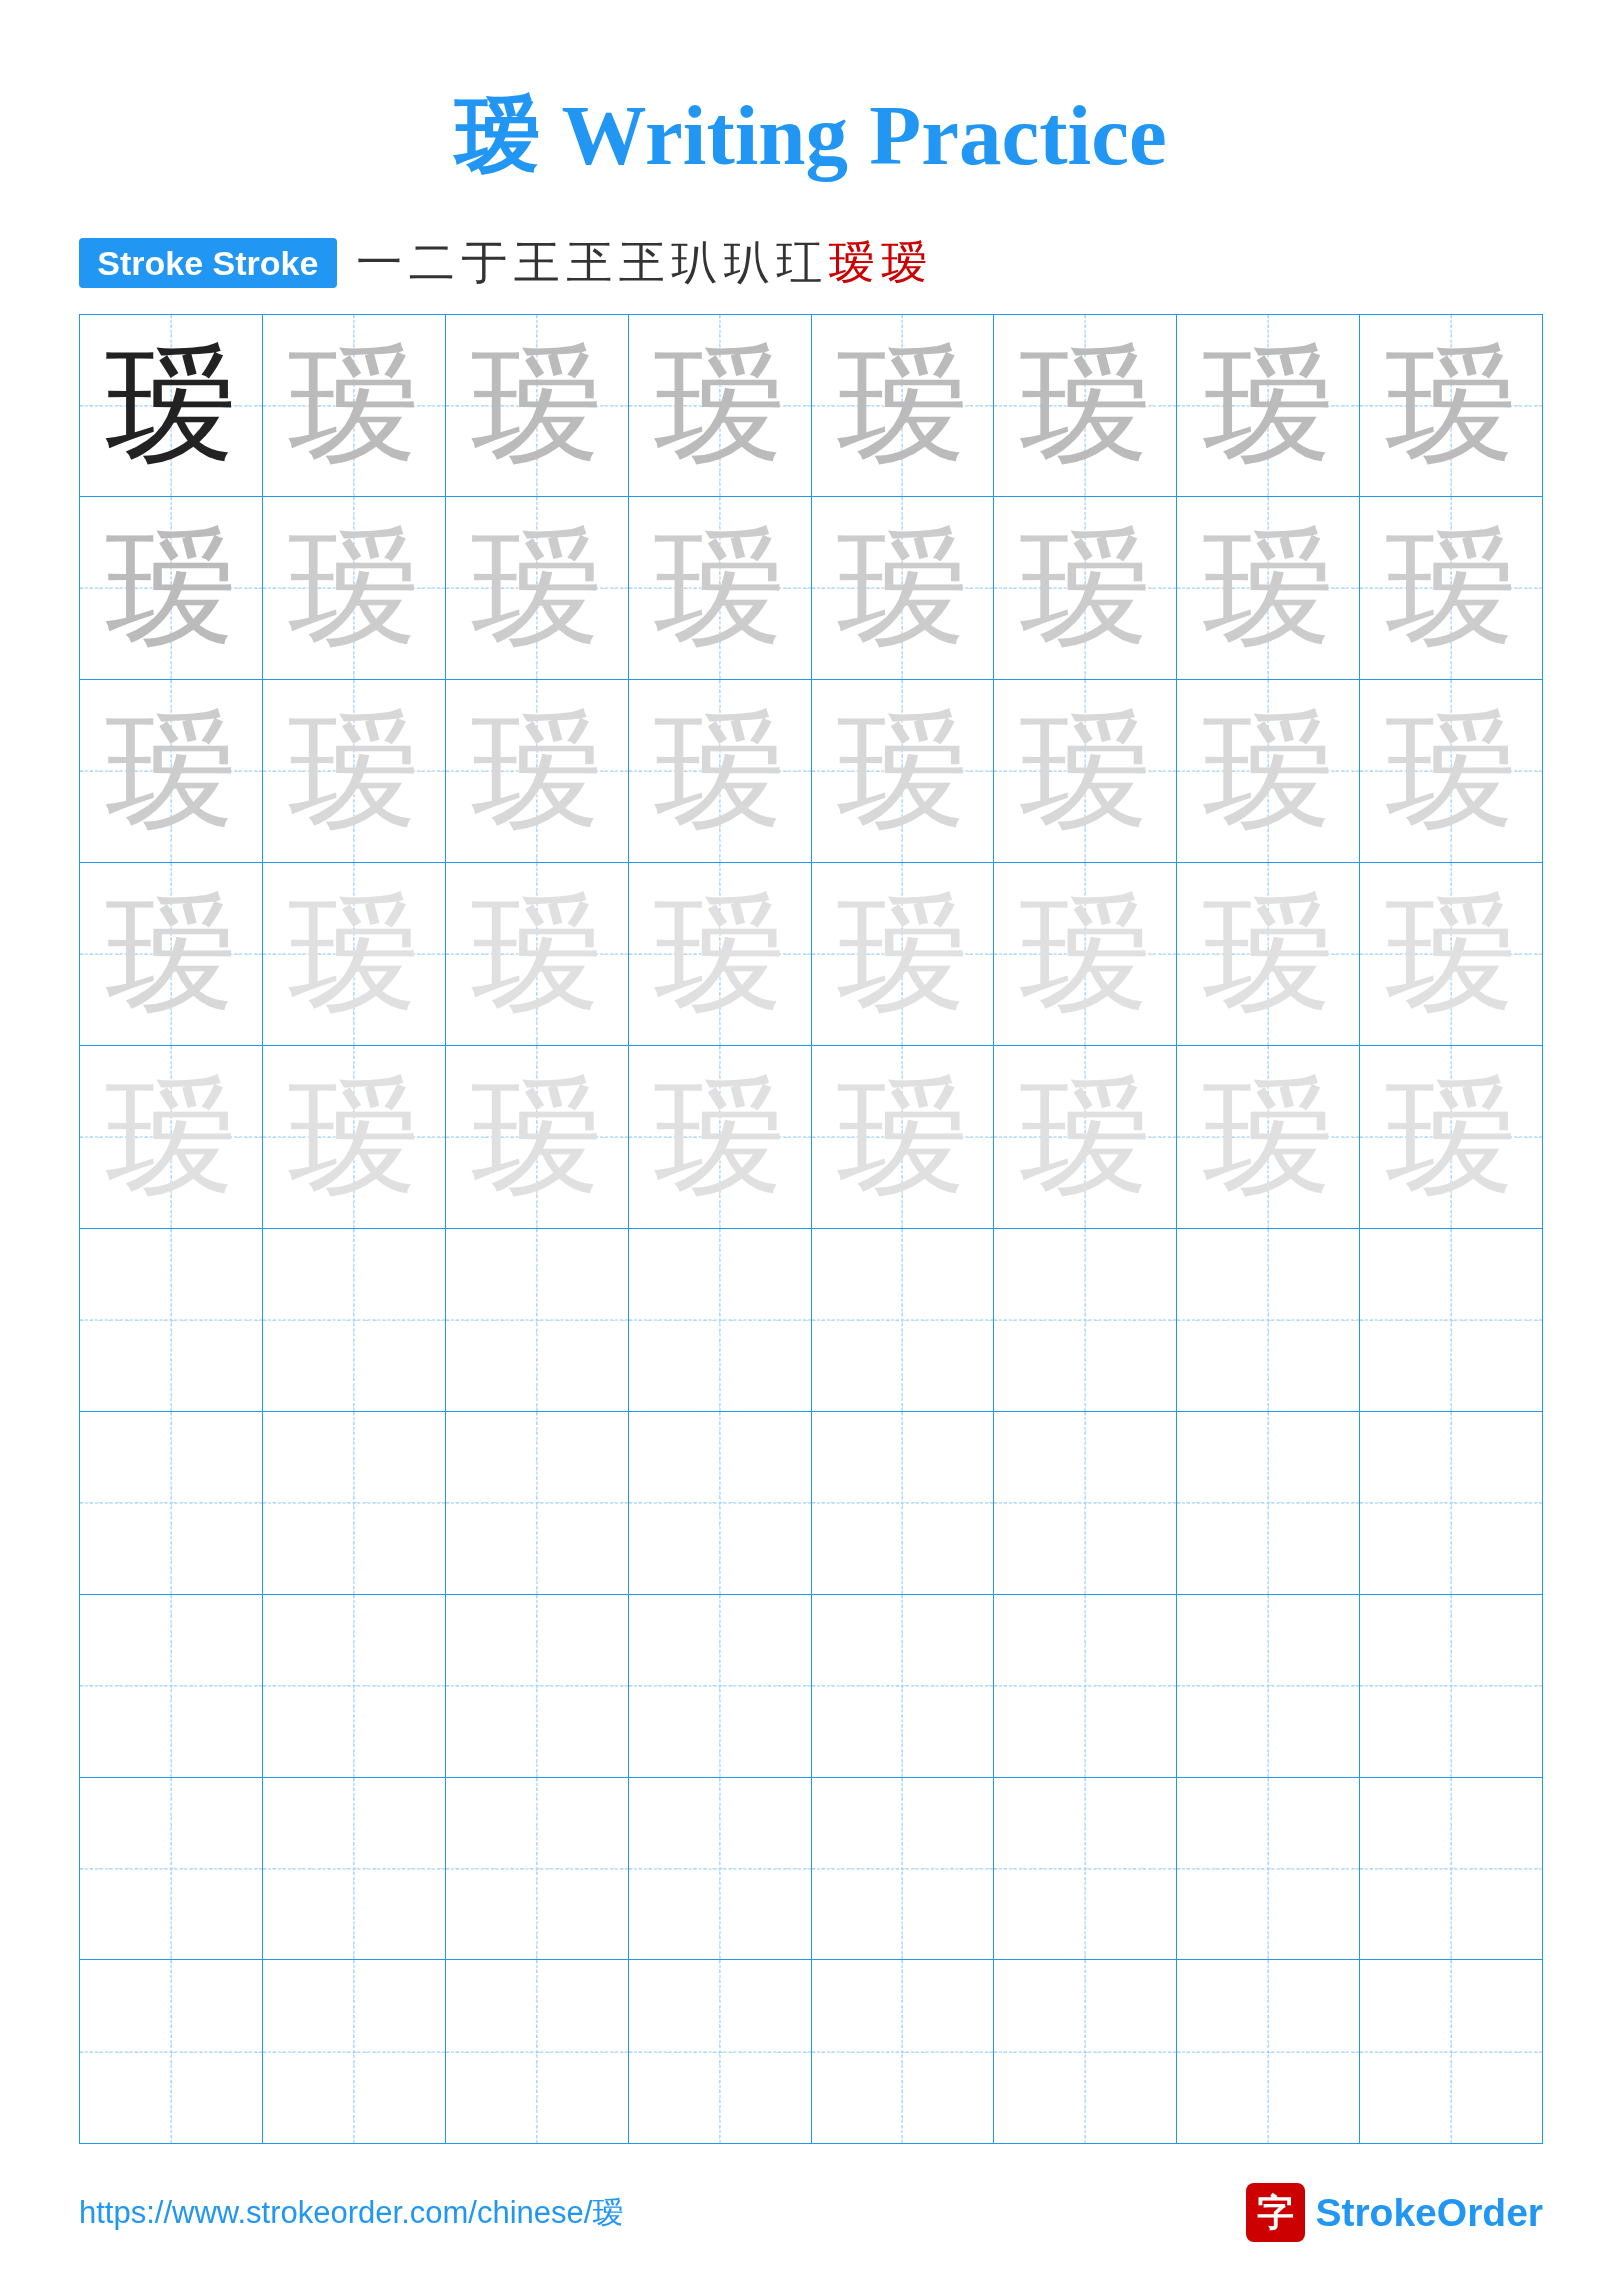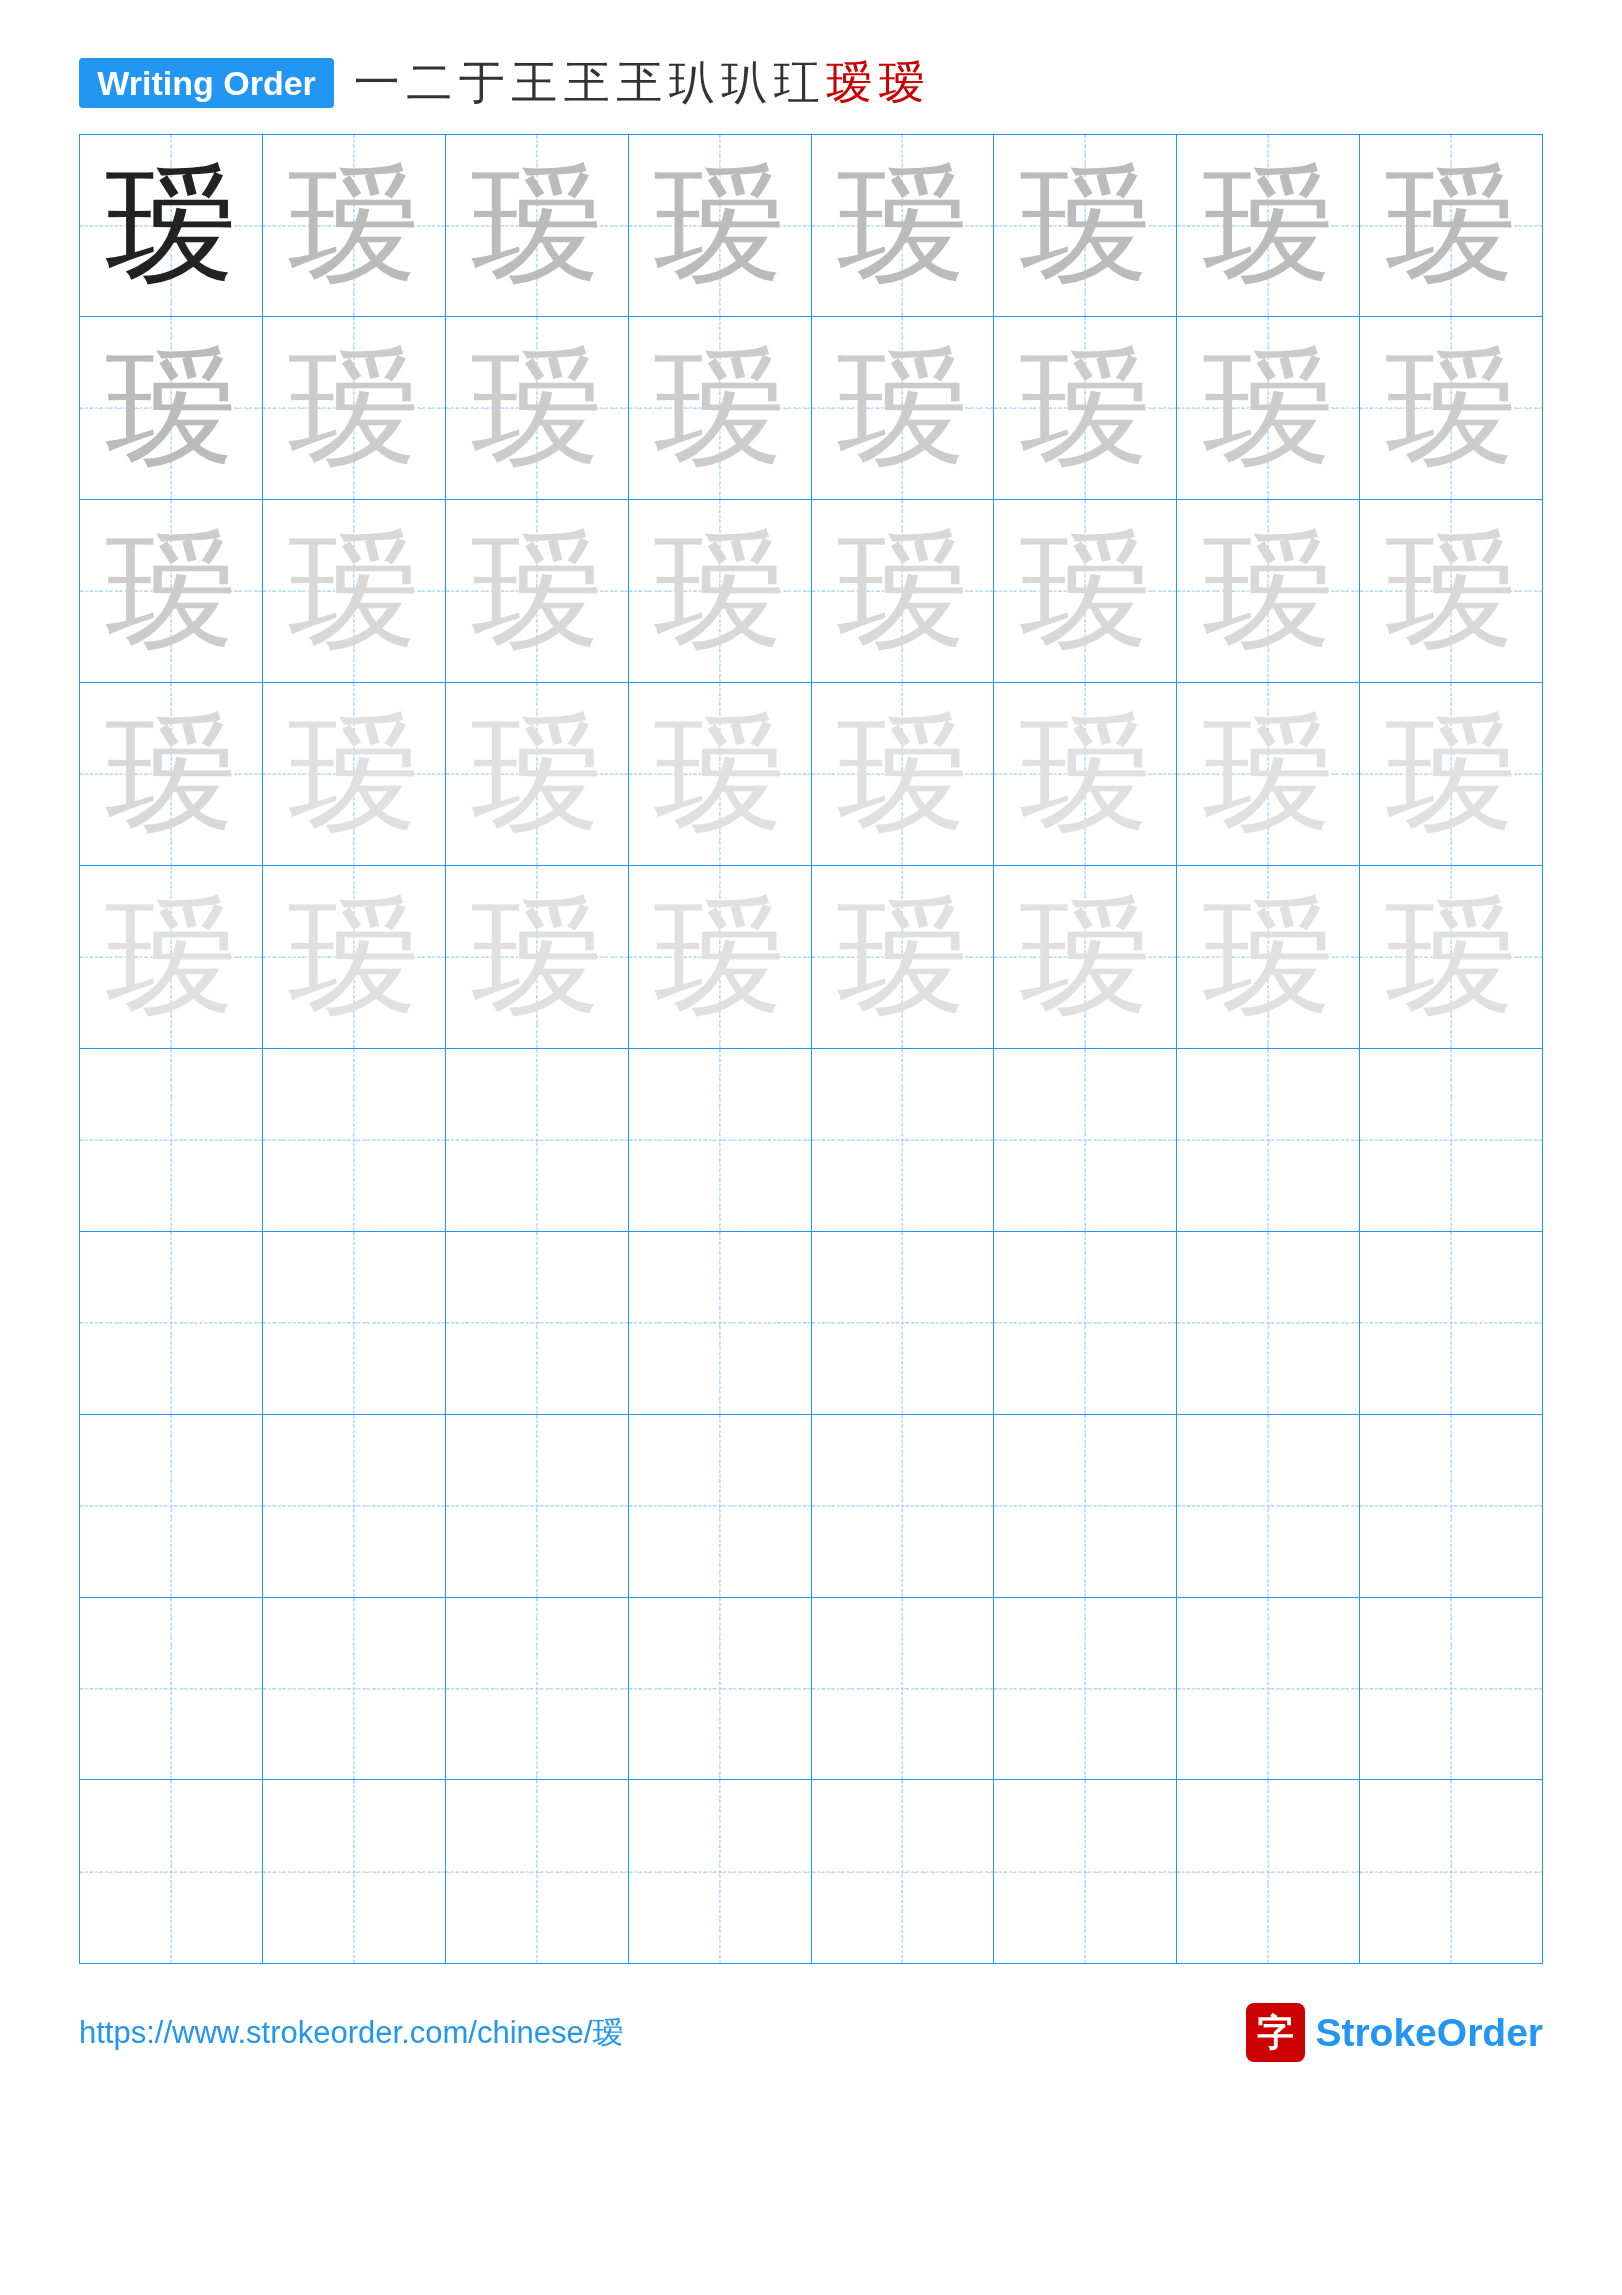--- a/index.html
+++ b/index.html
@@ -231,23 +231,26 @@
 
     .footer-logo-text span {
       color: #2196F3;
     }
   </style>
 </head>
 <body>
 
 <div class="page">
 
+  <h1 class="title">
+    <span class="char">瑷</span><span> Writing Practice</span>
+  </h1>
 
   <div class="stroke-order-row">
-    <div class="stroke-order-badge">Writing Order</div>
+    <div class="stroke-order-badge">Stroke Stroke</div>
     <div class="stroke-chars">
       <span>一</span>
       <span>二</span>
       <span>于</span>
       <span>王</span>
       <span>玊</span>
       <span>玊</span>
       <span>玐</span>
       <span>玐</span>
       <span>玒</span>

